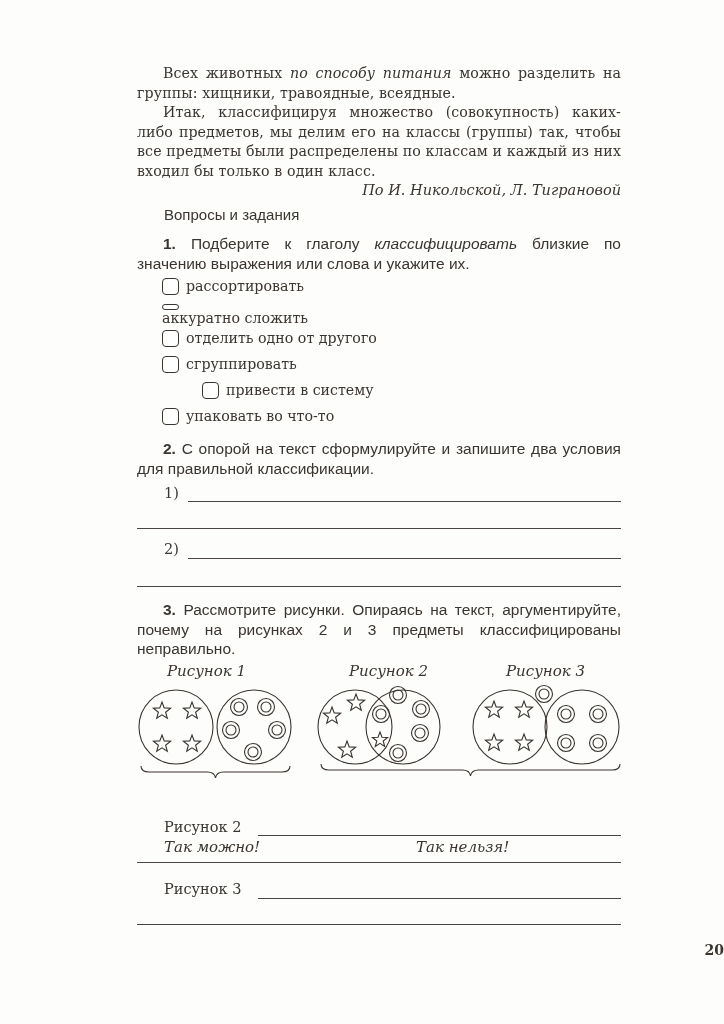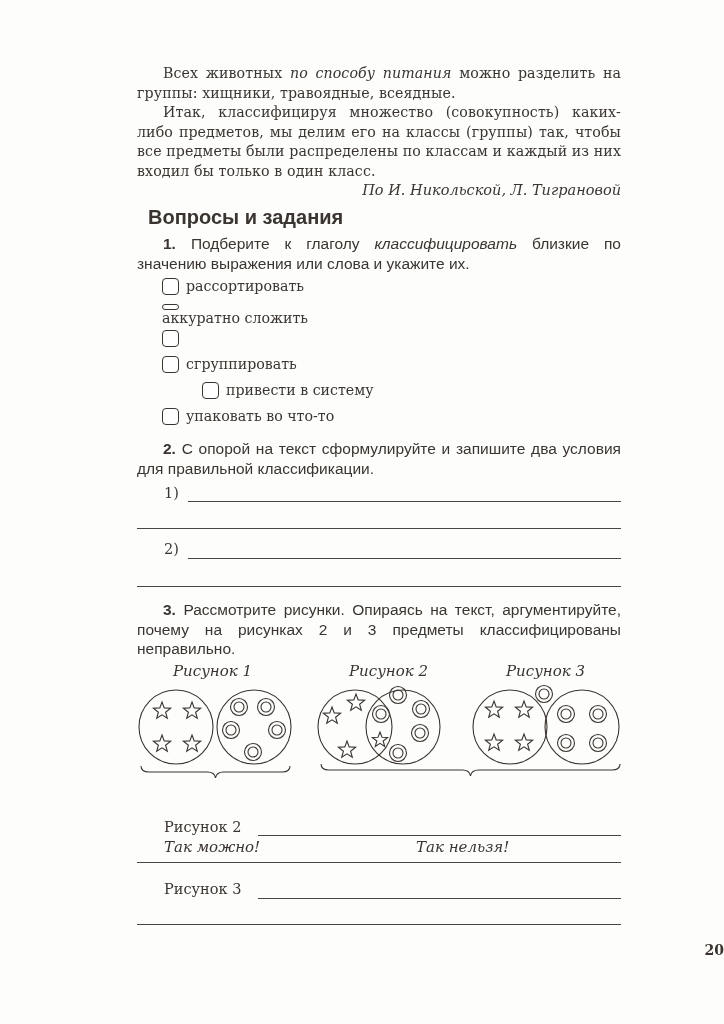--- a/index.html
+++ b/index.html
@@ -19,23 +19,23 @@
       text-align: justify;
       letter-spacing: 0.1px;
     }
     .para .indent { display: inline-block; width: 26px; }
     .attrib {
       position: absolute; right: 103px; top: 182px;
       font-family: "DejaVu Serif", serif; font-style: italic;
       font-size: 14.5px;
     }
     .heading {
-      position: absolute; left: 148px; top: 206px;
-      font-family: "Liberation Sans", sans-serif; font-weight: bold;
-      font-size: 20px;
+      position: absolute; left: 164px; top: 206px;
+      font-family: "Liberation Sans", sans-serif; font-weight: normal;
+      font-size: 15px;
     }
     .task {
       position: absolute; left: 137px; width: 484px;
       font-family: "Liberation Sans", sans-serif;
       font-size: 15.5px; line-height: 19.5px;
       text-align: justify;
     }
     .task .num { font-weight: bold; }
     .task .indent { display: inline-block; width: 26px; }
     .cb-row {
@@ -89,20 +89,21 @@
 <div class="cb-row" style="top:278px;">
     <div class="cb"></div>
     <span class="cb-label">рассортировать</span>
   </div>
 <div class="cb-row" style="top:304px;flex-direction:column;">
     <div class="cb"></div>
     <span class="cb-label">аккуратно сложить</span>
   </div>
 <div class="cb-row" style="top:330px;">
     <div class="cb"></div>
+    <span class="cb-label">отделить одно от другого</span>
   </div>
 <div class="cb-row" style="top:356px;">
     <div class="cb"></div>
     <span class="cb-label">сгруппировать</span>
   </div>
 <div class="cb-row" style="top:382px;padding-left:40px;">
     <div class="cb"></div>
     <span class="cb-label">привести в систему</span>
   </div>
 <div class="cb-row" style="top:408px;">
@@ -114,21 +115,21 @@
 
 <div class="label-serif" style="left:164px; top:485px;">1)</div>
 <div class="answer-line" style="left:188px; width:433px; top:501px;"></div>
 <div class="answer-line" style="left:137px; width:484px; top:528px;"></div>
 <div class="label-serif" style="left:164px; top:541px;">2)</div>
 <div class="answer-line" style="left:188px; width:433px; top:558px;"></div>
 <div class="answer-line" style="left:137px; width:484px; top:586px;"></div>
 
 <div class="task" style="top:600px;"><span class="indent"></span><span class="num">3.</span><span> Рассмотрите рисунки. Опираясь на текст, аргументируйте, почему на рисунках 2 и 3 предметы классифицированы неправильно.</span></div>
 
-<div class="fig-caption" style="left:173px;">Рисунок 1</div>
+<div class="fig-caption" style="left:167px;">Рисунок 1</div>
 <div class="fig-caption" style="left:349px;">Рисунок 2</div>
 <div class="fig-caption" style="left:506px;">Рисунок 3</div>
 
 <svg id="figs" width="724" height="800">
   <g id="fig-layer" fill="none" stroke="#3a3530" stroke-width="1.1">
       <circle cx="176" cy="727" r="37"></circle>
       <circle cx="254" cy="727" r="37"></circle>
       <polygon points="162.0,702.0 164.2,707.9 170.6,708.2 165.6,712.2 167.3,718.3 162.0,714.8 156.7,718.3 158.4,712.2 153.4,708.2 159.8,707.9"></polygon>
       <polygon points="192.0,702.0 194.2,707.9 200.6,708.2 195.6,712.2 197.3,718.3 192.0,714.8 186.7,718.3 188.4,712.2 183.4,708.2 189.8,707.9"></polygon>
       <polygon points="162.0,735.0 164.2,740.9 170.6,741.2 165.6,745.2 167.3,751.3 162.0,747.8 156.7,751.3 158.4,745.2 153.4,741.2 159.8,740.9"></polygon>

